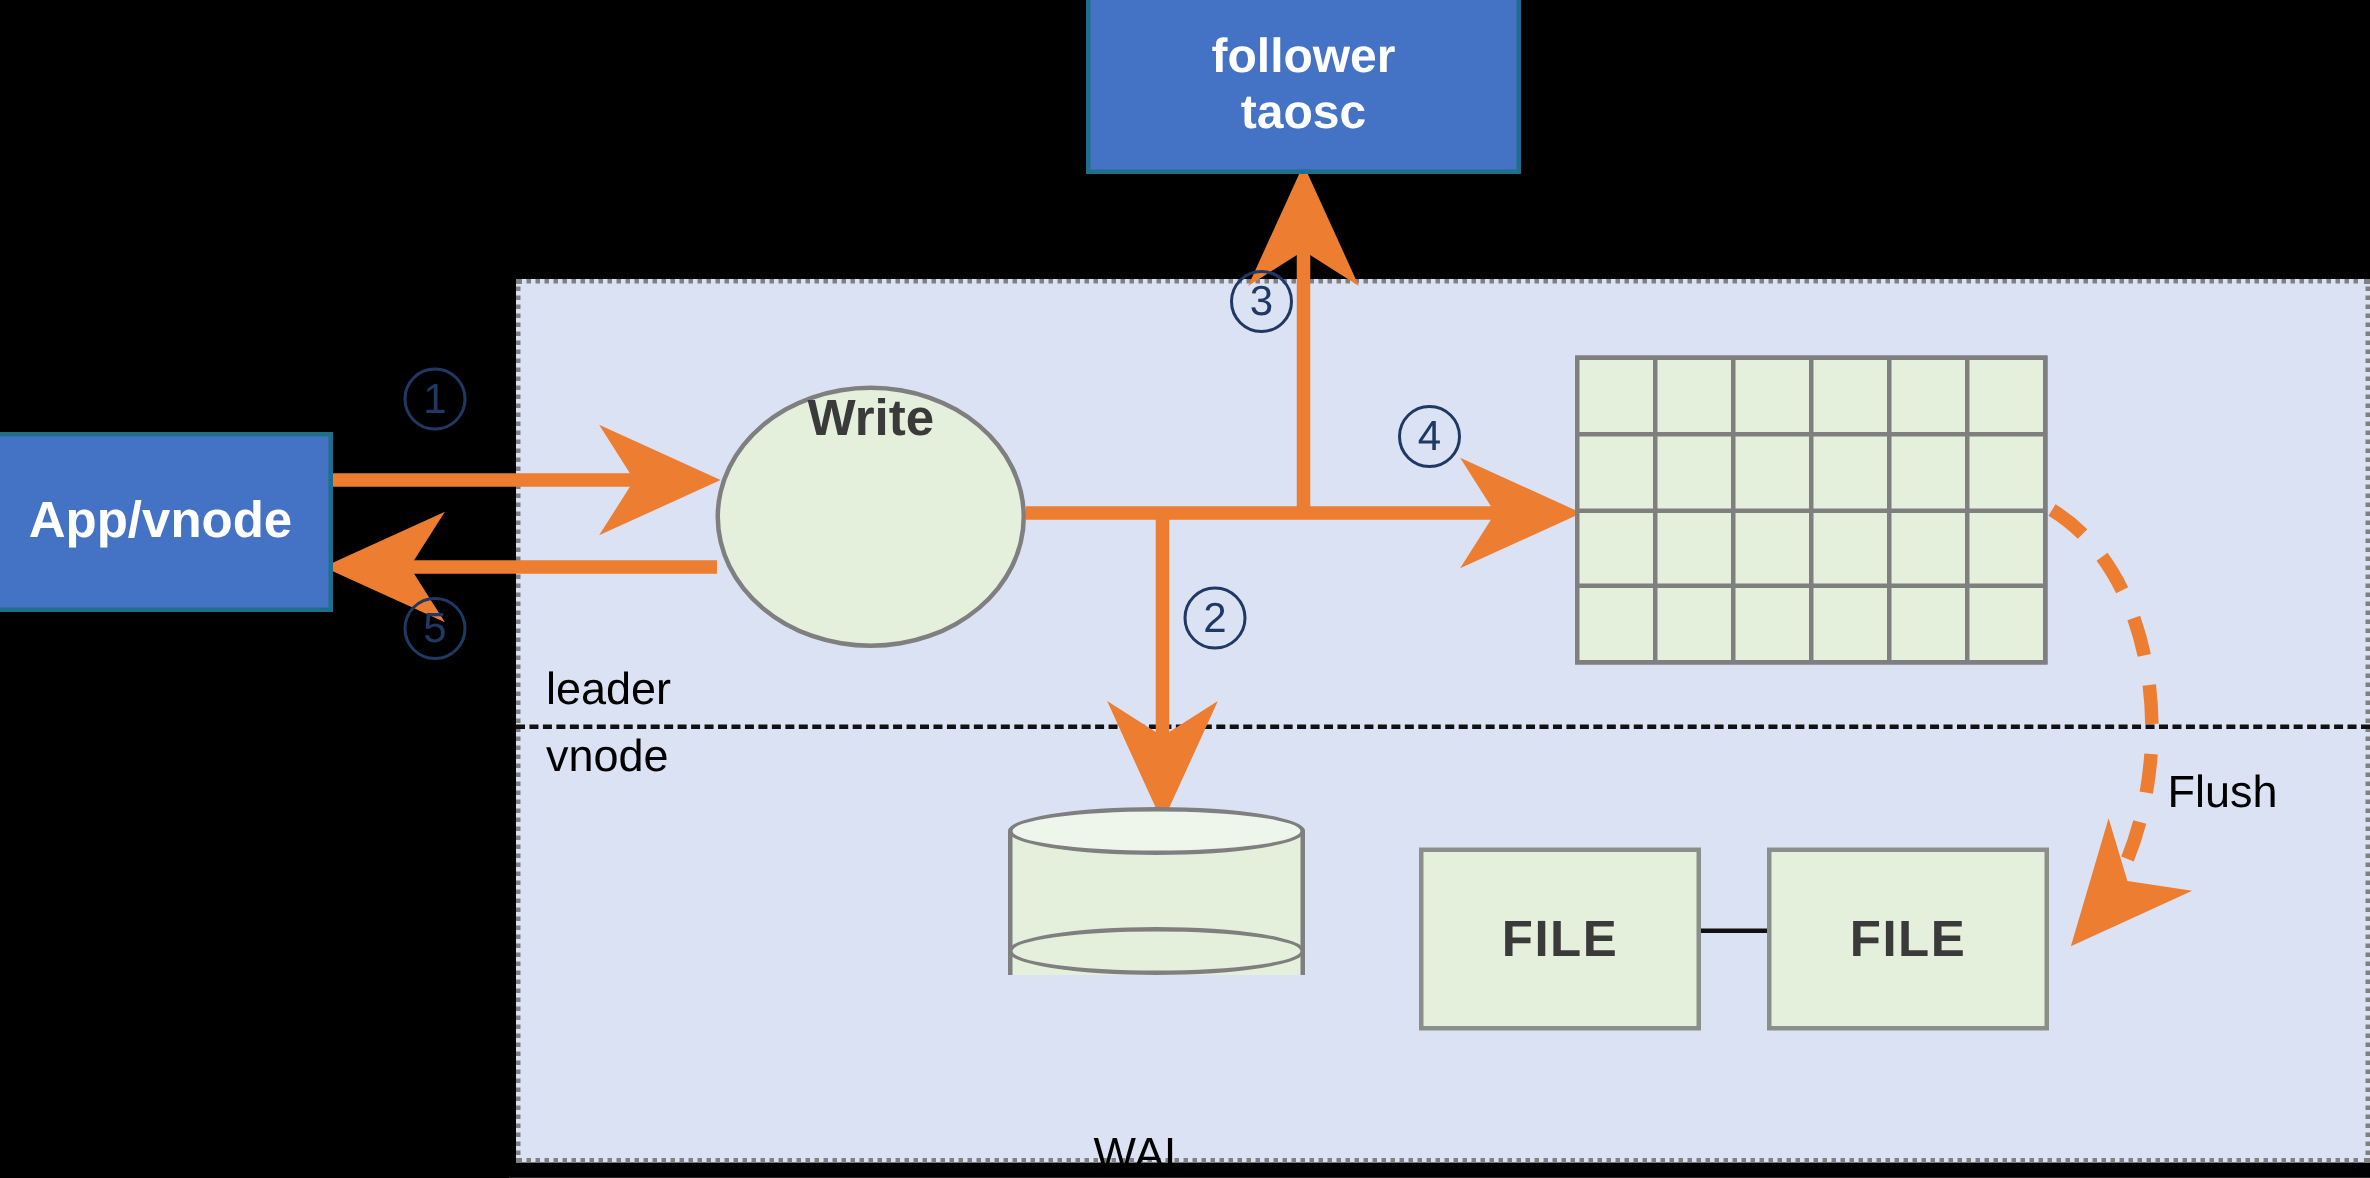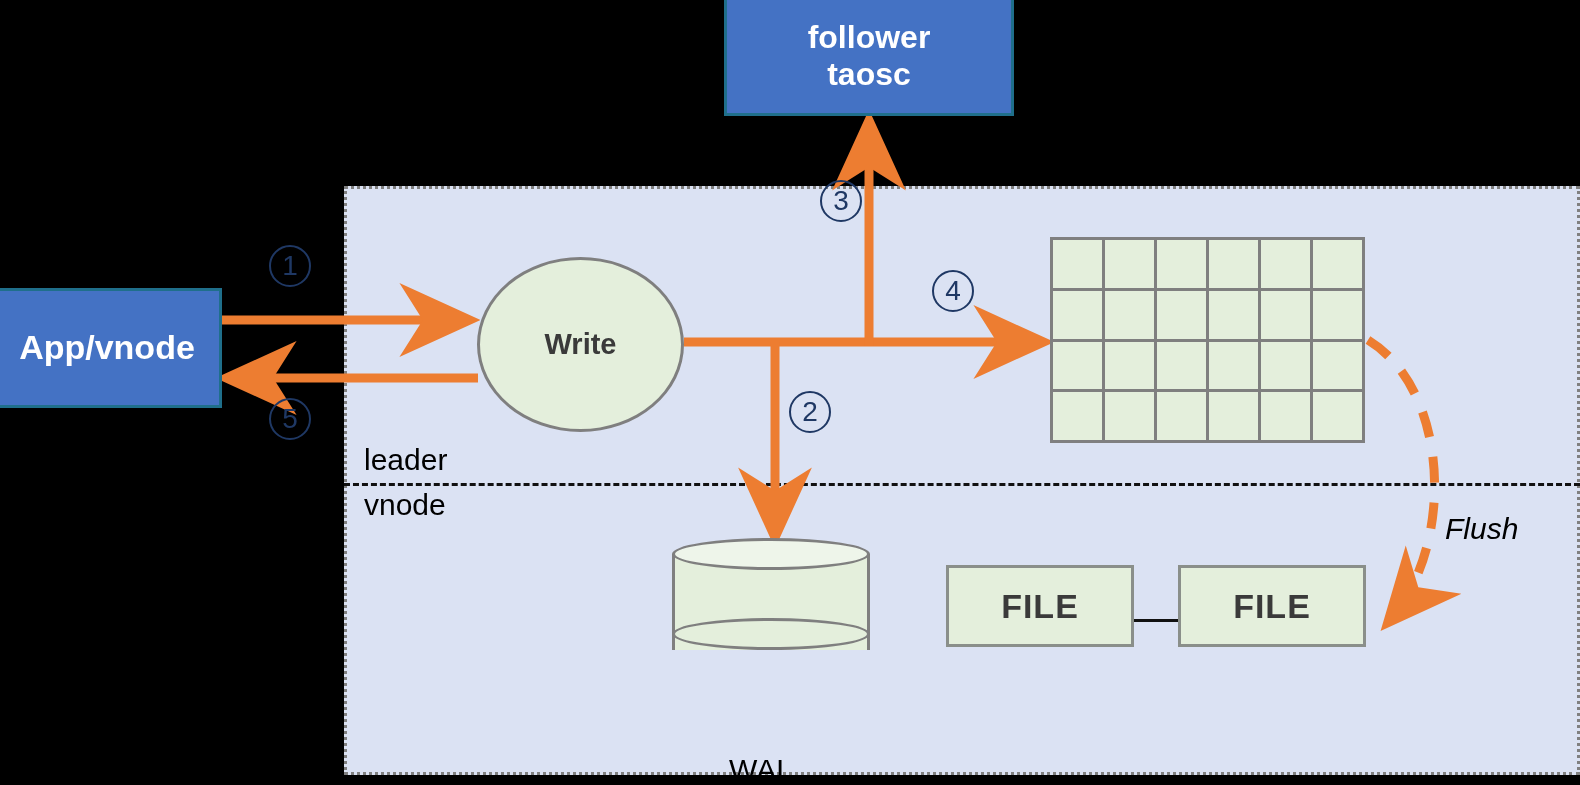--- a/index.html
+++ b/index.html
@@ -23,22 +23,22 @@
     box-sizing:border-box;display:flex;align-items:center;justify-content:center;
     color:#fff;font-weight:bold;text-align:center;line-height:1.16;
   }
   #app-box{left:-8px;top:288px;width:230px;height:120px;font-size:34px;}
   #follower-box{left:724px;top:-4px;width:290px;height:120px;font-size:32px;}
 
   
   #write-circle{
     position:absolute;left:477px;top:257px;width:207px;height:175px;
     background:#e4efdc;border:3px solid #7f7f7f;border-radius:50%;
-    display:flex;align-items:center;justify-content:center;
-    font-size:29px;font-weight:bold;color:#3a3a3a;box-sizing:border-box;
+    display:flex;justify-content:center;
+    font-size:34px;font-weight:bold;color:#3a3a3a;box-sizing:border-box;
   }
 
   
   #memtable{
     position:absolute;left:1050px;top:237px;width:315px;height:206px;
     display:grid;grid-template-columns:repeat(6,1fr);grid-template-rows:repeat(4,1fr);
     border:3px solid #7f7f7f;box-sizing:border-box;background:#7f7f7f;gap:3px;
   }
   #memtable .cell{background:#e4efdc;}
 
@@ -47,36 +47,36 @@
   #wal .body{position:absolute;left:0;top:16px;width:100%;height:96px;
     background:#e4efdc;border-left:3px solid #7f7f7f;border-right:3px solid #7f7f7f;
     box-sizing:border-box;}
   #wal .bottom{position:absolute;left:0;top:80px;width:100%;height:32px;
     background:#e4efdc;border:3px solid #7f7f7f;border-radius:50%;box-sizing:border-box;}
   #wal .top{position:absolute;left:0;top:0;width:100%;height:32px;
     background:#eef5ea;border:3px solid #7f7f7f;border-radius:50%;box-sizing:border-box;}
 
   
   .filebox{
-    position:absolute;top:565px;width:188px;height:82px;background:#e4efdc;
+    position:absolute;top:565px;width:188px;height:122px;background:#e4efdc;
     border:3px solid #8a8f8a;box-sizing:border-box;
     display:flex;align-items:center;justify-content:center;
     font-size:34px;font-weight:bold;color:#3a3a3a;letter-spacing:1px;
   }
   #file-1{left:946px;}
   #file-2{left:1178px;}
   #file-link{position:absolute;left:1134px;top:619px;width:44px;height:0;
     border-top:3px solid #111;}
 
   
   .lbl{position:absolute;color:#000;font-size:30px;white-space:nowrap;}
   #lbl-memory{left:364px;top:443px;}
   #lbl-disk{left:364px;top:488px;}
   #lbl-wal{left:729px;top:705px;margin-top:48px;}
-  #lbl-flush{left:1445px;top:512px;font-style:italic;}
+  #lbl-flush{left:1445px;top:512px;}
   #lbl-leader{left:1327px;top:707px;}
 
   
   .step{
     position:absolute;width:42px;height:42px;border:2px solid #1f3864;
     border-radius:50%;color:#1f3864;font-size:28px;
     display:flex;align-items:center;justify-content:center;box-sizing:border-box;
   }
   #step-1{left:269px;top:245px;}
   #step-2{left:789px;top:391px;}

